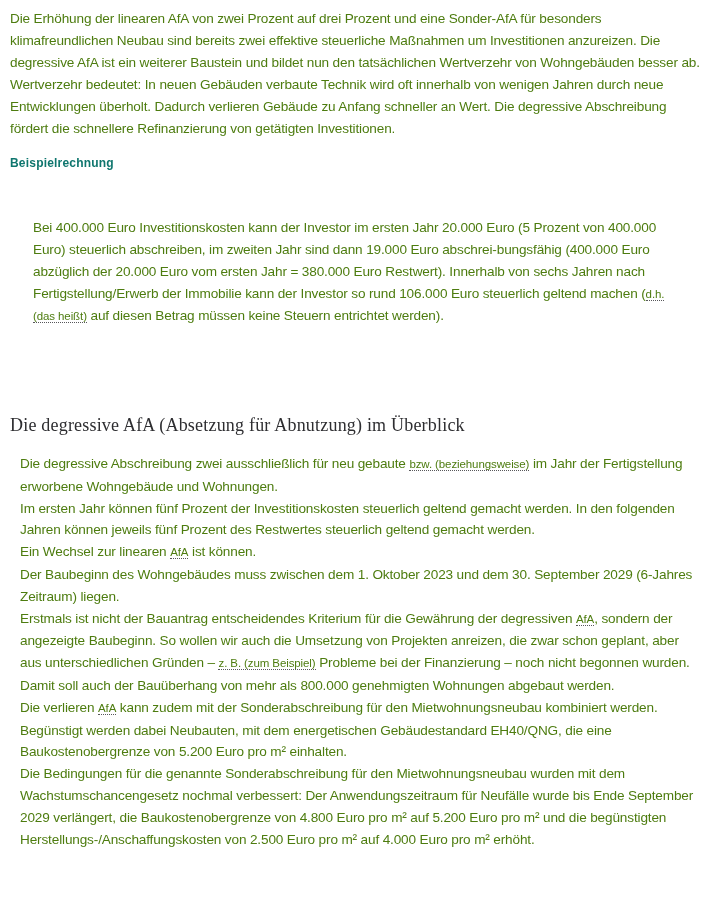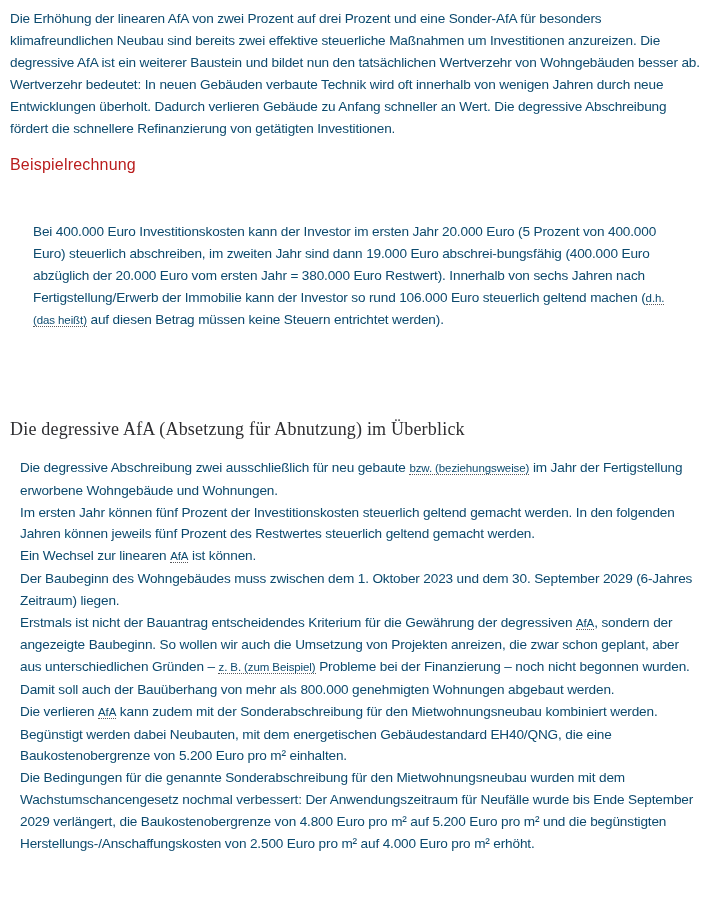--- a/index.html
+++ b/index.html
@@ -28,31 +28,31 @@
     letter-spacing: 0.2px;
     margin: 0;
   }
   .page-title {
     margin: 2px 0 14px 0;
   }
   .body-text {
     font-size: 13.6px;
     letter-spacing: -0.15px;
     line-height: 22px;
-    color: #0c4a6e;
+    color: #4d7c0f;
   }
   .intro-paragraph {
     margin: 0;
     max-width: 692px;
   }
   .example-heading {
-    font-size: 16px;
-    font-weight: normal;
+    font-size: 12px;
+    font-weight: bold;
     letter-spacing: 0.2px;
-    color: #b91c1c;
+    color: #0f766e;
     margin: 16px 0 0 0;
   }
   .example-blockquote {
     margin: 47px 0 0 23px;
     max-width: 652px;
   }
   .section-heading {
     margin: 88px 0 0 0;
   }
   .overview-list {

